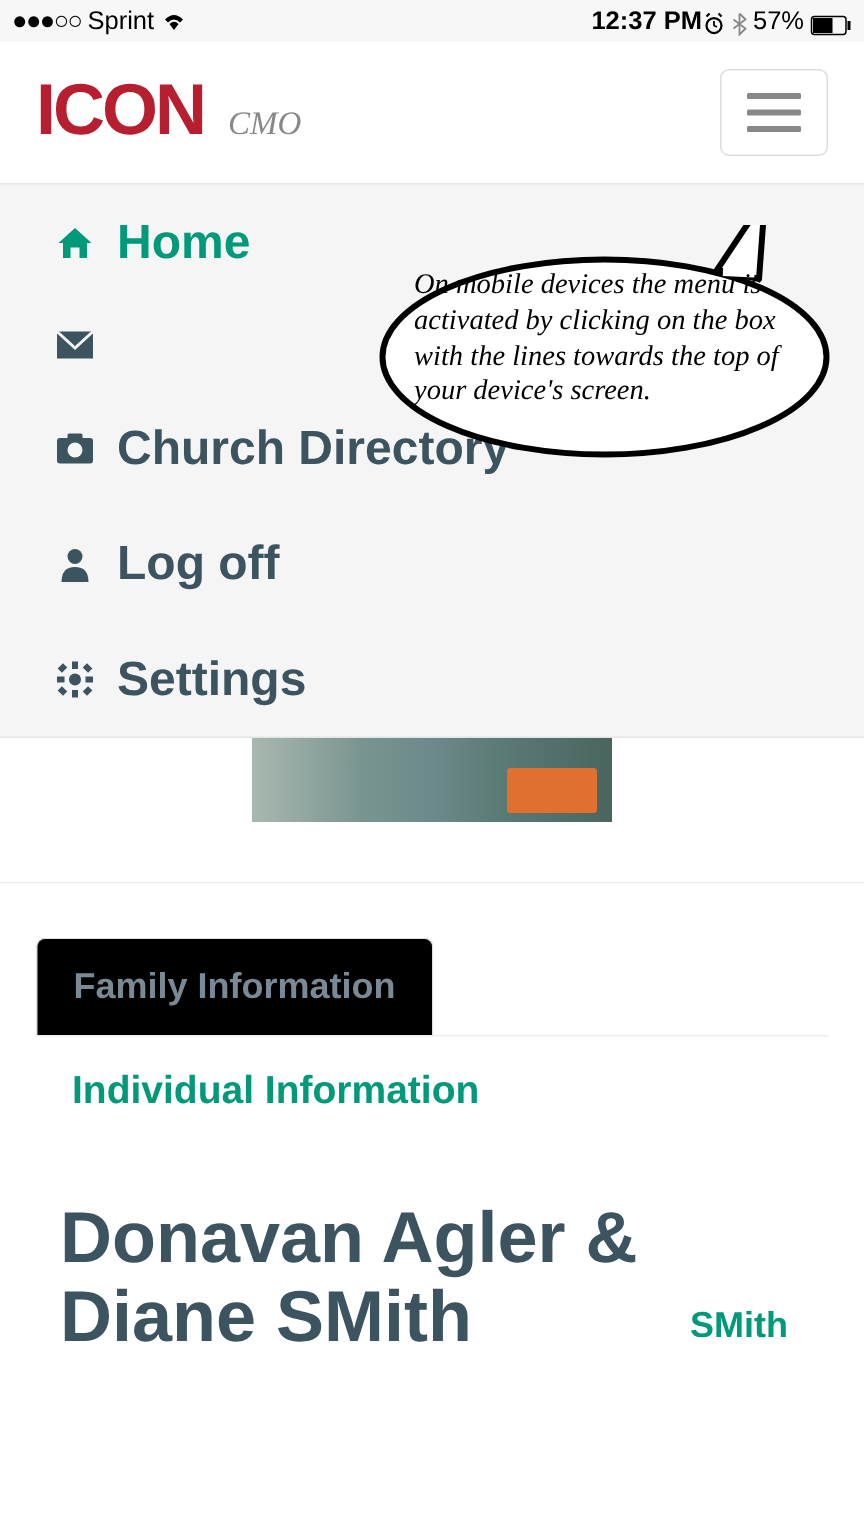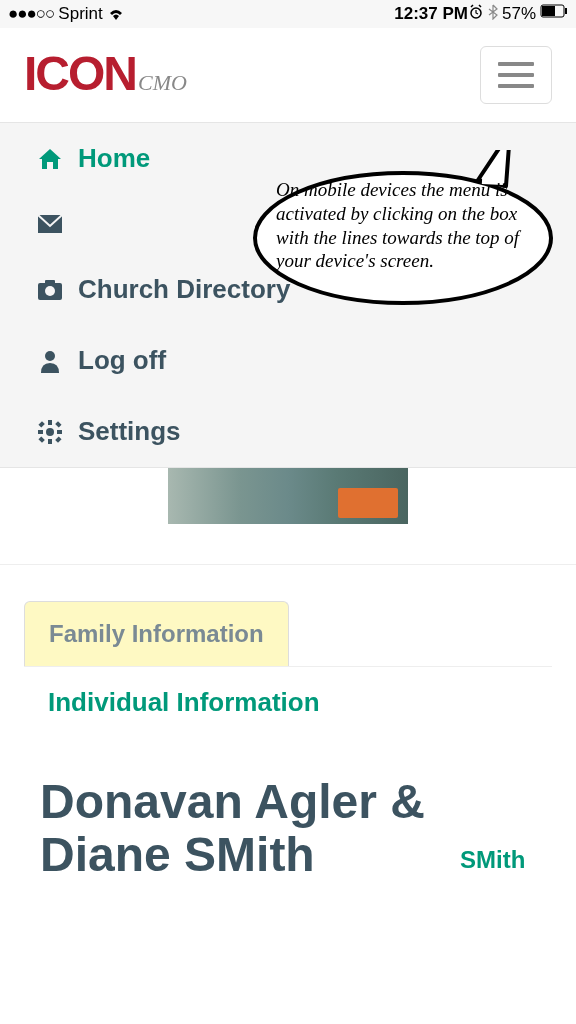--- a/index.html
+++ b/index.html
@@ -16,21 +16,21 @@
       display: flex;
       align-items: center;
       padding: 0 8px;
       font-size: 17px;
       font-weight: 500;
       color: #000;
       background: #f7f7f7;
     }
     .status-left { display: flex; align-items: center; gap: 4px; }
     .status-center { flex: 1; text-align: right; font-weight: 600; }
-    .status-right { display: flex; align-items: flex-start; gap: 4px; }
+    .status-right { display: flex; align-items: flex-end; gap: 4px; }
     .dots { letter-spacing: -1px; }
     .wifi-icon, .alarm-icon, .bt-icon, .battery-icon { display: inline-flex; align-items: center; }
 
     .header {
       display: flex;
       align-items: flex-start;
       justify-content: space-between;
       padding: 18px 24px 18px 24px;
     }
     .logo { display: flex; align-items: baseline; }
@@ -39,21 +39,21 @@
       font-size: 48px;
       font-weight: 900;
       color: #b71e2f;
       letter-spacing: -2px;
     }
     .logo-cmo {
       font-family: Georgia, serif;
       font-size: 22px;
       color: #888;
       font-style: italic;
-      margin-left: 2px;
+      margin-left: 16px;
     }
     .hamburger {
       width: 72px;
       height: 58px;
       border: 1px solid #ddd;
       border-radius: 6px;
       background: #fff;
       display: flex;
       flex-direction: column;
       justify-content: center;
@@ -72,21 +72,21 @@
     .menu {
       background: #f5f5f5;
       border-top: 1px solid #e5e5e5;
       border-bottom: 1px solid #e5e5e5;
     }
     .menu-item {
       display: flex;
       align-items: center;
       gap: 14px;
       padding: 20px 28px 20px 36px;
-      font-size: 26px;
+      font-size: 32px;
       font-weight: 700;
       color: #3c5360;
       cursor: pointer;
     }
     .menu-item.active { color: #00997a; }
     .menu-item .icon { width: 28px; display: inline-flex; justify-content: center; }
 
     .img-strip {
       height: 56px;
       background: linear-gradient(90deg, #a8b8b0 0%, #7a9590 30%, #6b8a8a 50%, #5a7a75 70%, #4a6560 100%);
@@ -110,21 +110,21 @@
     .tab-menu { border-bottom: 1px solid #eee; }
     .tab {
       display: inline-block;
       border: 1px solid #ddd;
       border-bottom: none;
       border-radius: 6px 6px 0 0;
       padding: 18px 24px;
       font-size: 24px;
       font-weight: 700;
       color: #7a8a94;
-      background: #fef9c3;
+      background: #000000;
       cursor: pointer;
     }
     .tab-secondary {
       padding: 20px 24px 18px 24px;
       font-size: 26px;
       font-weight: 700;
       color: #00997a;
       cursor: pointer;
     }
 

